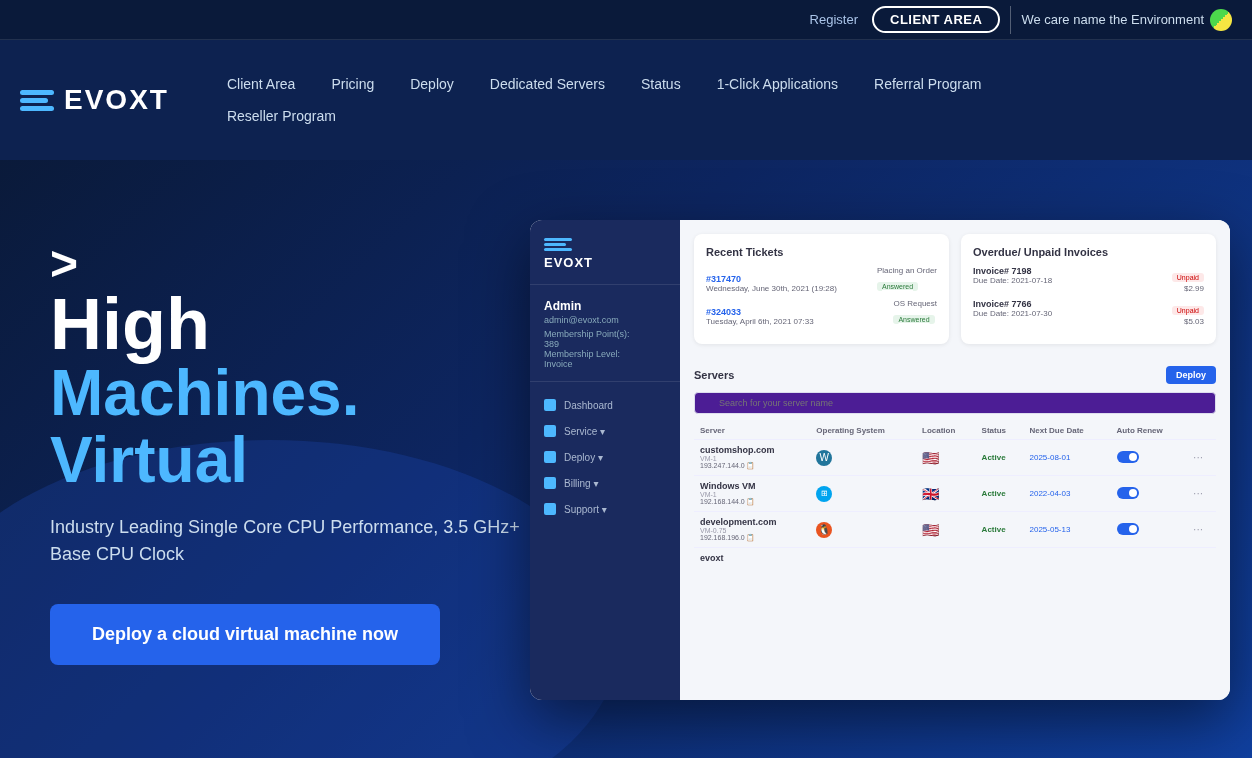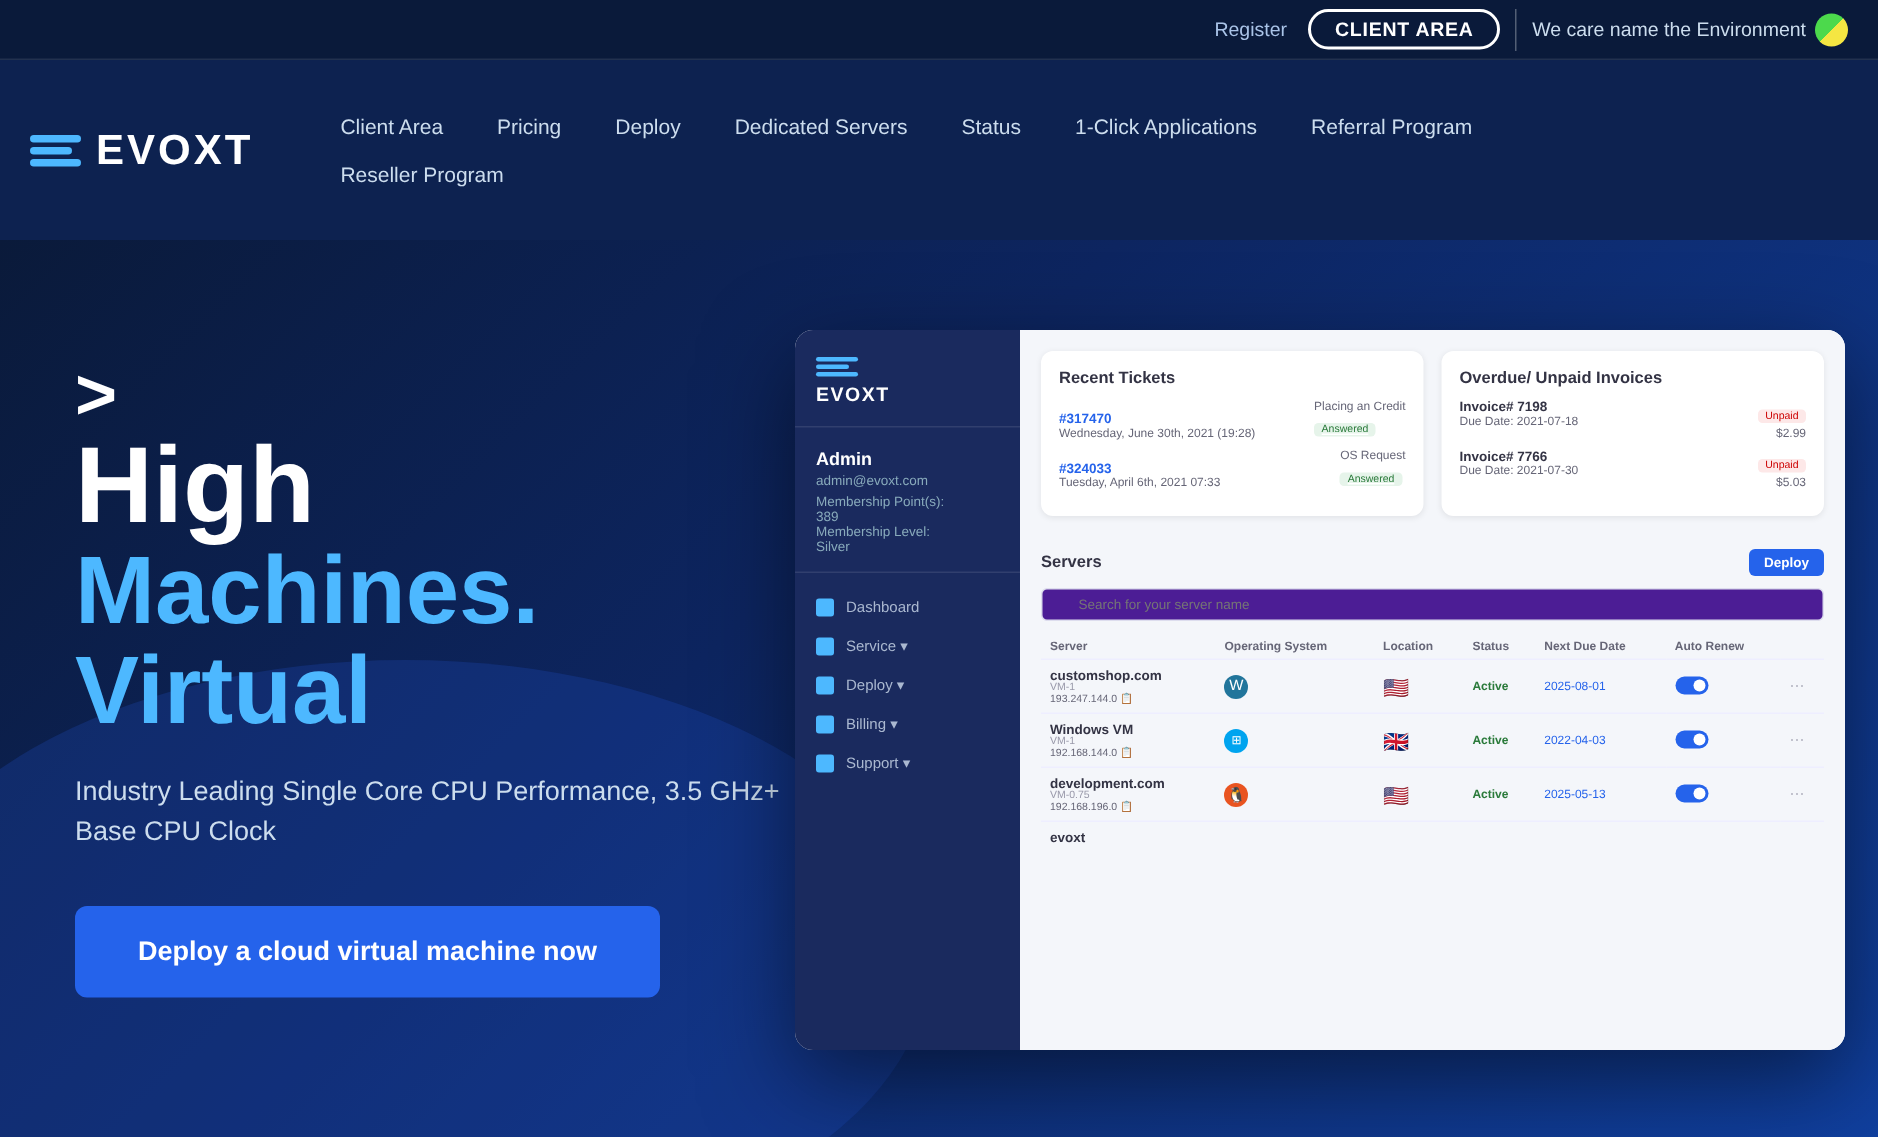--- a/index.html
+++ b/index.html
@@ -244,21 +244,21 @@
         </div>
         <div class="dash-user">
           <div class="dash-user-name">Admin</div>
           <div class="dash-user-email">admin@evoxt.com</div>
           <div class="dash-user-points">
             <span>Membership Point(s):</span><br>
             <span>389</span>
           </div>
           <div class="dash-user-level">
             <span>Membership Level:</span><br>
-            <span>Silver</span>
+            <span>Invoice</span>
           </div>
         </div>
         <div class="dash-nav-item">
           <div class="dash-nav-icon"></div>
           <span>Dashboard</span>
         </div>
         <div class="dash-nav-item">
           <div class="dash-nav-icon"></div>
           <span>Service ▾</span>
         </div>
@@ -280,21 +280,21 @@
         <div class="dash-top-cards">
 
           <div class="dash-card">
             <div class="dash-card-title">Recent Tickets</div>
             <div class="dash-ticket-row">
               <div>
                 <div class="dash-ticket-id">#317470</div>
                 <div class="dash-ticket-info">Wednesday, June 30th, 2021 (19:28)</div>
               </div>
               <div>
-                <div class="dash-ticket-info">Placing an Credit</div>
+                <div class="dash-ticket-info">Placing an Order</div>
                 <span class="dash-ticket-badge badge-answered">Answered</span>
               </div>
             </div>
             <div class="dash-ticket-row">
               <div>
                 <div class="dash-ticket-id">#324033</div>
                 <div class="dash-ticket-info">Tuesday, April 6th, 2021 07:33</div>
               </div>
               <div>
                 <div class="dash-ticket-info">OS Request</div>

